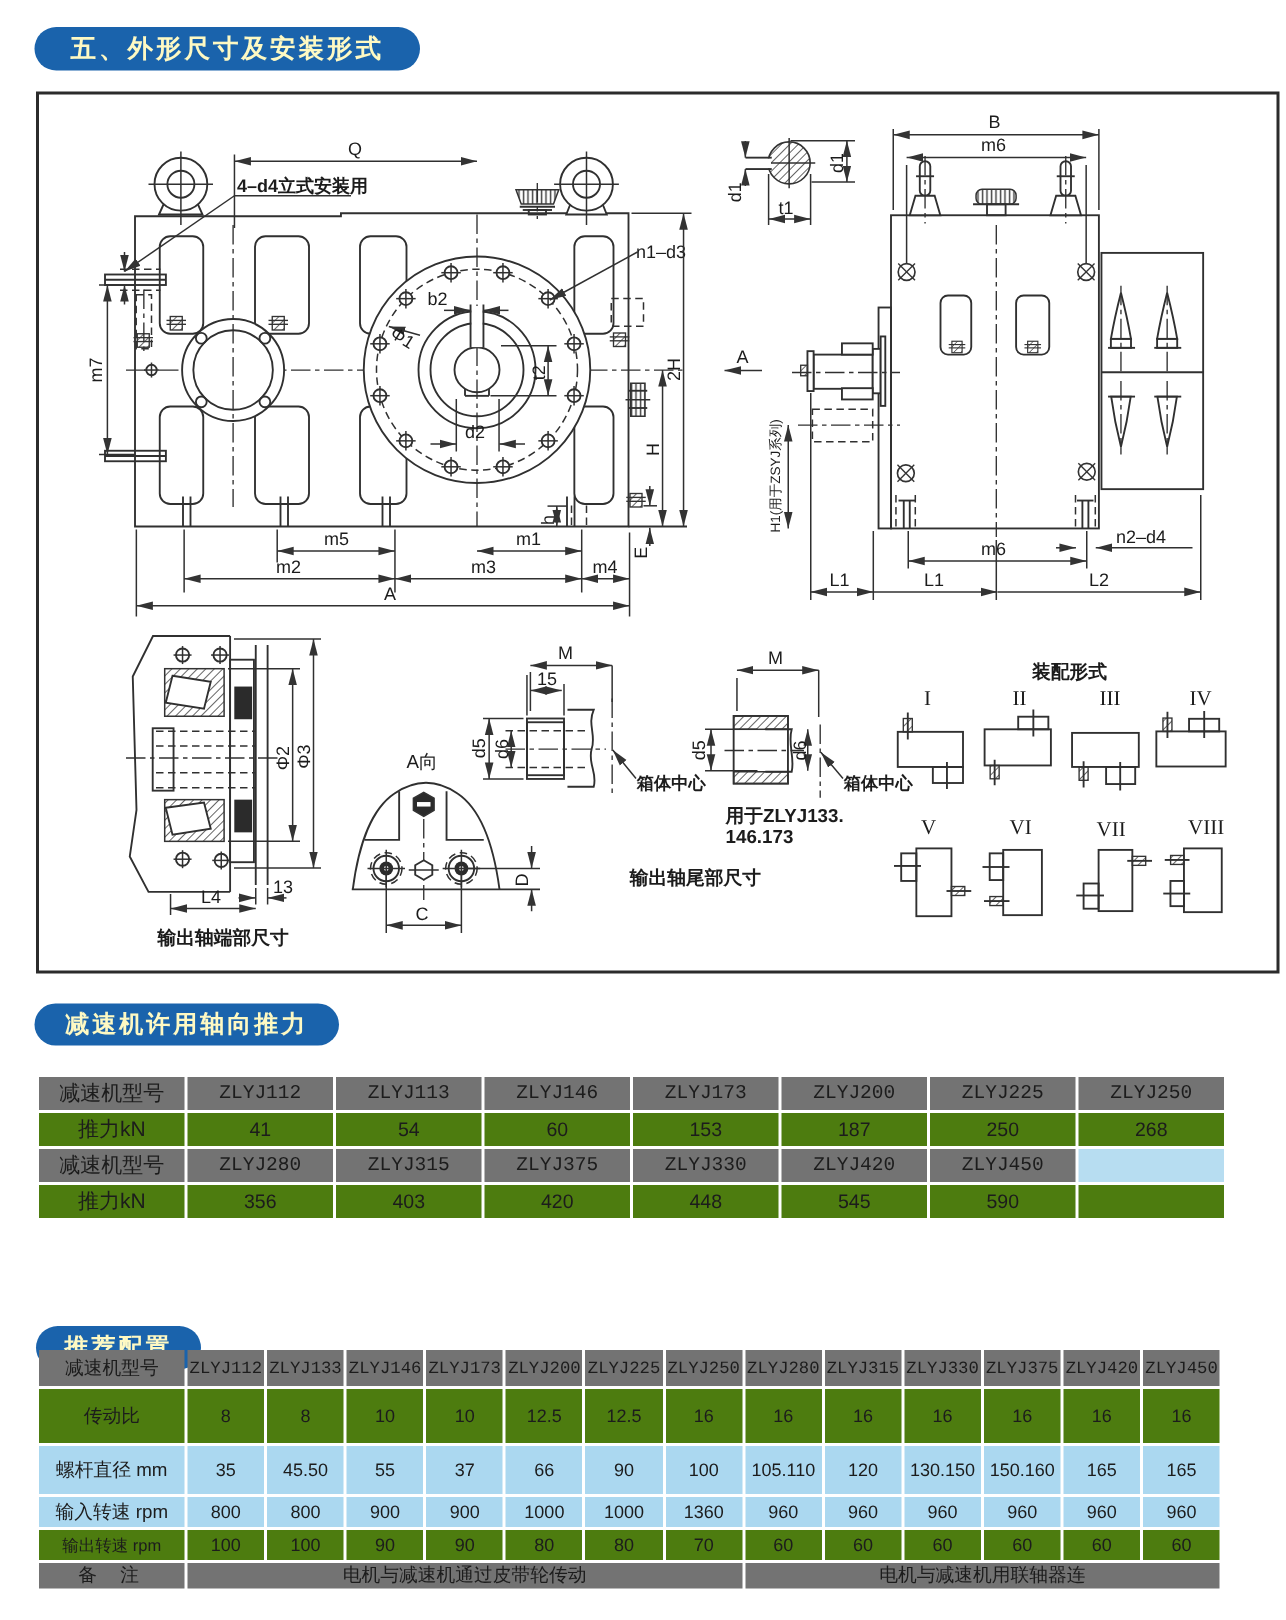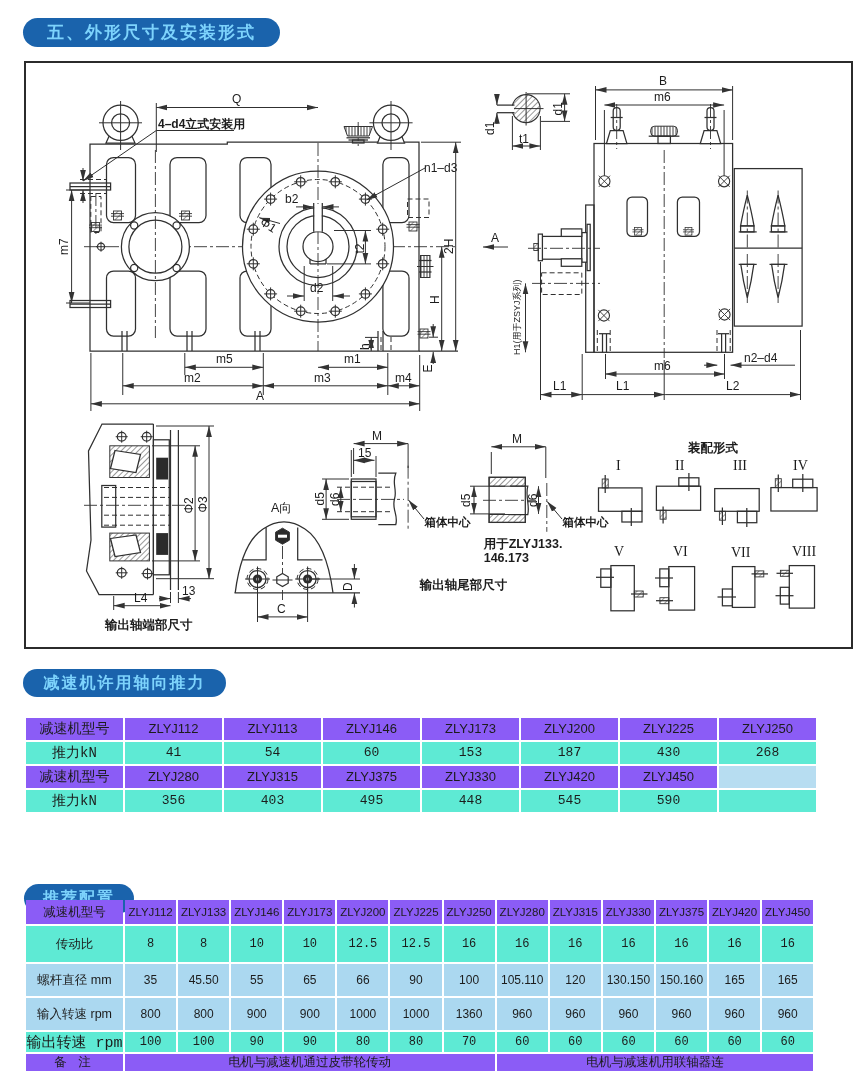--- a/index.html
+++ b/index.html
@@ -1,26 +1,26 @@
 <!DOCTYPE html>
 <html><head>
 <meta charset="utf-8">
 <style>
 html,body{margin:0;padding:0;background:#fff;}
 body{width:857px;height:1080px;position:relative;font-family:"Liberation Sans",sans-serif;overflow:hidden;}
-.bar{position:absolute;background:#1a63ac;color:#7dd3fc;font-weight:bold;border-radius:15px;
+.bar{position:absolute;background:#1a63ac;color:#fef9c3;font-weight:bold;border-radius:15px;
      display:flex;align-items:center;justify-content:center;letter-spacing:2px;text-align:center;}
 table{position:absolute;border-collapse:separate;border-spacing:2px;}
 td{text-align:center;vertical-align:middle;color:#1c1c1c;padding:0;}
 .t1 td{font-size:13px;}
 .t1 td:first-child{font-size:14px;}
 .t2 td{font-size:12px;}
 .t2 tr.hdr td{font-size:11.5px;}
-.dk{background:#8b5cf6;}
-.lt{background:#5eead4;font-family:Liberation Mono, monospace;}
+.dk{background:#737373;font-family:Liberation Mono, monospace;}
+.lt{background:#4d7c0f;}
 .md{background:#abd8f0;}
 .em{background:#b7ddf1;}
 </style>
 </head>
 <body>
 
 <div class="bar" style="left:23px;top:18px;width:257px;height:29px;font-size:17px;">五、外形尺寸及安装形式</div>
 
 <svg style="position:absolute;left:0;top:0" width="857" height="662" viewBox="0 0 857 662">
 <defs>
@@ -810,38 +810,38 @@
         <td class="dk">ZLYJ225</td>
         <td class="dk">ZLYJ250</td>
       </tr>
 <tr style="height:22px">
         <td class="lt">推力kN</td>
         <td class="lt">41</td>
         <td class="lt">54</td>
         <td class="lt">60</td>
         <td class="lt">153</td>
         <td class="lt">187</td>
-        <td class="lt">430</td>
+        <td class="lt">250</td>
         <td class="lt">268</td>
       </tr>
 <tr style="height:22px">
         <td class="dk">减速机型号</td>
         <td class="dk">ZLYJ280</td>
         <td class="dk">ZLYJ315</td>
         <td class="dk">ZLYJ375</td>
         <td class="dk">ZLYJ330</td>
         <td class="dk">ZLYJ420</td>
         <td class="dk">ZLYJ450</td>
         <td class="em"></td>
       </tr>
 <tr style="height:22px">
         <td class="lt">推力kN</td>
         <td class="lt">356</td>
         <td class="lt">403</td>
-        <td class="lt">495</td>
+        <td class="lt">420</td>
         <td class="lt">448</td>
         <td class="lt">545</td>
         <td class="lt">590</td>
         <td class="lt"></td>
       </tr>
 </tbody>
   </table>
 
 <div class="bar" style="left:24px;top:884px;width:110px;height:29px;font-size:16px;">推荐配置</div>
 
@@ -881,49 +881,49 @@
         <td class="lt">16</td>
         <td class="lt">16</td>
         <td class="lt">16</td>
         <td class="lt">16</td>
       </tr>
 <tr style="height:32px">
         <td class="md" style="font-size:12.5px">螺杆直径 mm</td>
         <td class="md">35</td>
         <td class="md">45.50</td>
         <td class="md">55</td>
-        <td class="md">65</td>
+        <td class="md">37</td>
         <td class="md">66</td>
         <td class="md">90</td>
         <td class="md">100</td>
         <td class="md">105.110</td>
         <td class="md">120</td>
         <td class="md">130.150</td>
         <td class="md">150.160</td>
         <td class="md">165</td>
         <td class="md">165</td>
       </tr>
-<tr style="height:32px">
+<tr style="height:20px">
         <td class="md" style="font-size:12.5px">输入转速 rpm</td>
         <td class="md">800</td>
         <td class="md">800</td>
         <td class="md">900</td>
         <td class="md">900</td>
         <td class="md">1000</td>
         <td class="md">1000</td>
         <td class="md">1360</td>
         <td class="md">960</td>
         <td class="md">960</td>
         <td class="md">960</td>
         <td class="md">960</td>
         <td class="md">960</td>
         <td class="md">960</td>
       </tr>
 <tr style="height:20px">
-        <td class="lt" style="font-size:15px">输出转速 rpm</td>
+        <td class="lt" style="font-size:11px">输出转速 rpm</td>
         <td class="lt">100</td>
         <td class="lt">100</td>
         <td class="lt">90</td>
         <td class="lt">90</td>
         <td class="lt">80</td>
         <td class="lt">80</td>
         <td class="lt">70</td>
         <td class="lt">60</td>
         <td class="lt">60</td>
         <td class="lt">60</td>

